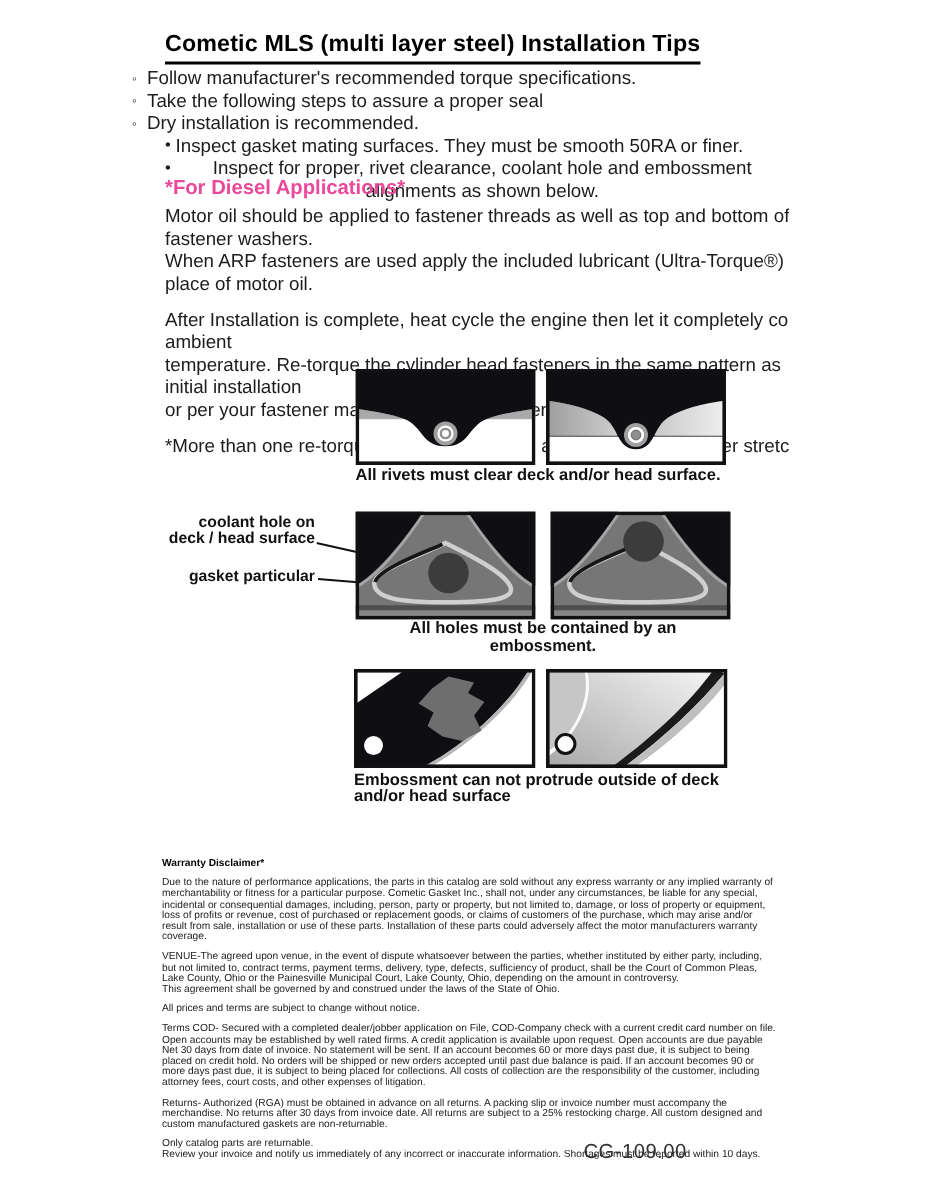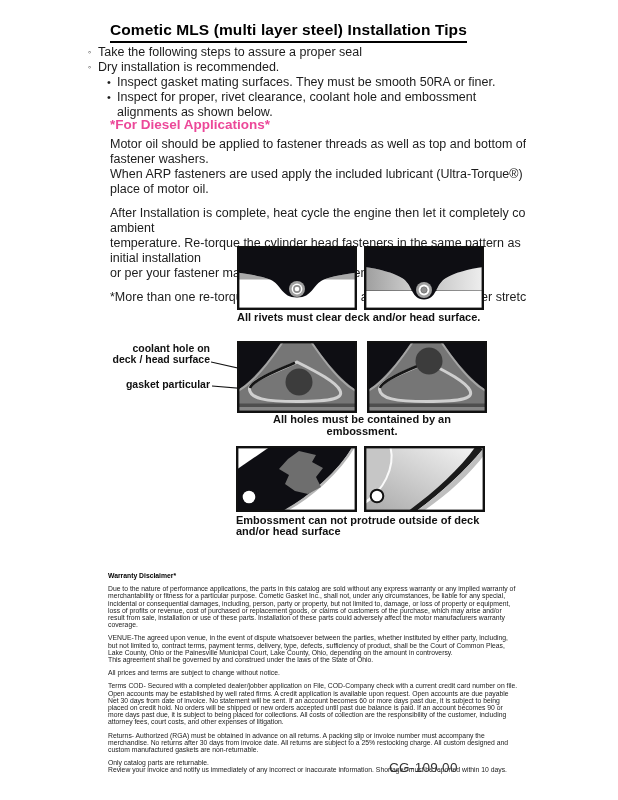--- a/index.html
+++ b/index.html
@@ -8,21 +8,21 @@
   .pre{white-space:pre-line;}
 
   .title{position:absolute;left:110px;top:21px;font-size:15.5px;font-weight:bold;color:#000;
          border-bottom:2px solid #000;padding-bottom:2px;letter-spacing:.1px;}
 
   .bullets{position:absolute;left:88px;top:45px;font-size:12.5px;line-height:15px;}
   .brow{display:flex;align-items:flex-start;}
   .marker{width:10px;flex:0 0 10px;color:#1c1c1c;}
   .marker.circ{font-size:9px;line-height:15px;}
   .marker.dot{font-size:11px;line-height:15px;}
-  .brow.sub{padding-left:19px;}
+  .brow.sub{padding-left:19px;text-align:center;}
   .marker.circ::before{content:"◦";font-weight:bold;}
   .marker.dot::before{content:"•";}
 
   .diesel{position:absolute;left:110px;top:117px;width:440px;font-size:12.5px;line-height:15px;}
   .diesel h2{font-size:13.5px;font-weight:bold;color:#ec4899;margin:0 0 5px 0;}
   .diesel p{margin:0 0 9px 0;}
 
   .dglabel{position:absolute;width:120px;text-align:center;font-size:14.5px;font-weight:600;
            letter-spacing:.6px;color:#111;margin-top:36px;}
   .dbox{position:absolute;width:120px;}
@@ -39,20 +39,24 @@
   .footer-code{position:absolute;left:389px;top:760px;font-size:13.5px;color:#333;letter-spacing:.3px;}
 </style>
 </head>
 <body>
 
 <div class="page">
 
   <div class="title">Cometic MLS (multi layer steel) Installation Tips</div>
 
   <div class="bullets">
+    <div class="brow">
+      <span class="marker circ"></span>
+      <span>Follow manufacturer's recommended torque specifications.</span>
+    </div>
     <div class="brow">
       <span class="marker circ"></span>
       <span>Take the following steps to assure a proper seal</span>
     </div>
     <div class="brow">
       <span class="marker circ"></span>
       <span>Dry installation is recommended.</span>
     </div>
     <div class="brow sub">
       <span class="marker dot"></span>

